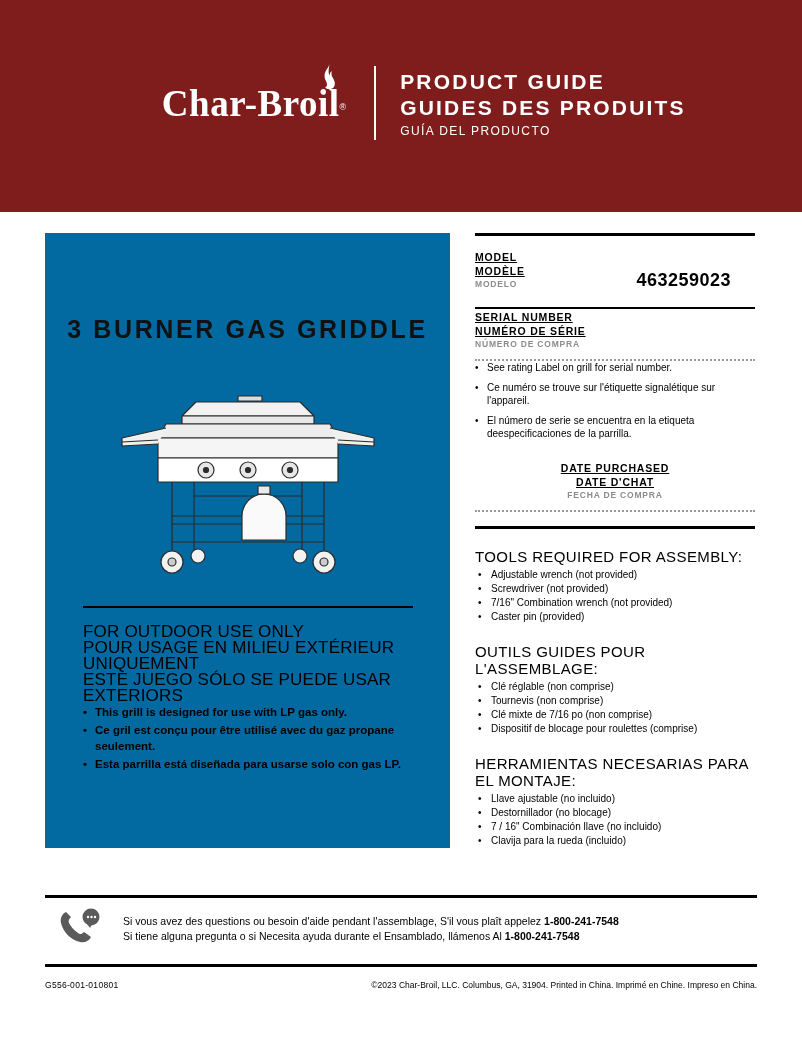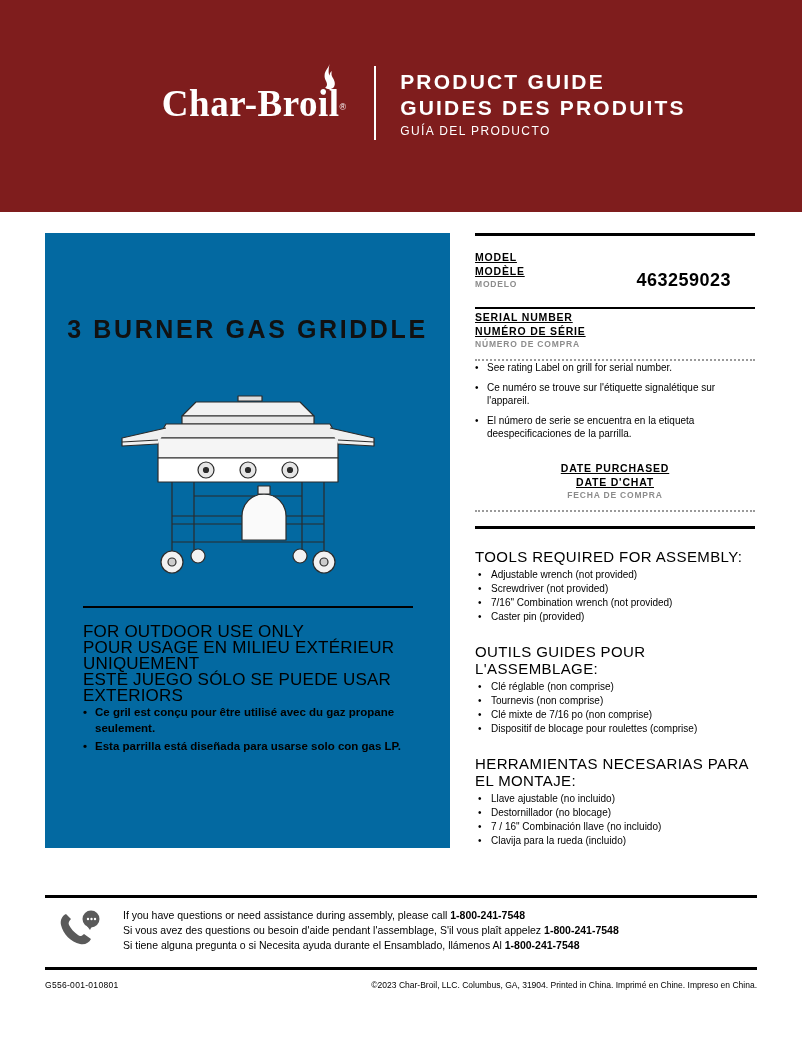--- a/index.html
+++ b/index.html
@@ -335,20 +335,21 @@
     </g>
   </svg>
 
   <div class="left-rule"></div>
 
   <div class="left-bottom">
     <div class="outdoor-line">FOR OUTDOOR USE ONLY</div>
     <div class="outdoor-line">POUR USAGE EN MILIEU EXTÉRIEUR UNIQUEMENT</div>
     <div class="outdoor-line">ESTE JUEGO SÓLO SE PUEDE USAR EXTERIORS</div>
     <ul class="tight outdoor-bullets">
+      <li>This grill is designed for use with LP gas only.</li>
       <li>Ce gril est conçu pour être utilisé avec du gaz propane seulement.</li>
       <li>Esta parrilla está diseñada para usarse solo con gas LP.</li>
     </ul>
   </div>
 </div>
 
 <div class="right-panel">
 
   <div class="hr-thick"></div>
   <div class="model-row">
@@ -424,21 +425,20 @@
       <svg width="46" height="38" viewBox="0 0 46 38">
         <path d="M9 4 C5 6 3 10 4 15 C6 24 14 32 23 34 C28 35 32 33 34 29 L27 24 C25 26 23 27 21 25 C17 22 14 19 12 15 C11 13 12 11 14 9 Z" fill="#5a5a5a"></path>
         <circle cx="34" cy="9" r="8.5" fill="#5a5a5a"></circle>
         <circle cx="31" cy="9" r="1.2" fill="#ffffff"></circle>
         <circle cx="34.5" cy="9" r="1.2" fill="#ffffff"></circle>
         <circle cx="38" cy="9" r="1.2" fill="#ffffff"></circle>
         <path d="M30 16 L33 20 L35 16 Z" fill="#5a5a5a"></path>
       </svg>
     </div>
     <div class="footer-text">
-      <div><span>If you have questions or need assistance during assembly, please call </span><b>1-800-241-7548</b></div>
       <div><span>Si vous avez des questions ou besoin d'aide pendant l'assemblage, S'il vous plaît appelez </span><b>1-800-241-7548</b></div>
       <div><span>Si tiene alguna pregunta o si Necesita ayuda durante el Ensamblado, llámenos Al </span><b>1-800-241-7548</b></div>
     </div>
   </div>
   <div class="footer-rule-bot"></div>
 </div>
 
 <div class="bottom-row">
   <div class="doc-code">G556-001-010801</div>
   <div class="copyright">©2023 Char-Broil, LLC. Columbus, GA, 31904.  Printed in China.  Imprimé en Chine.  Impreso en China.</div>

